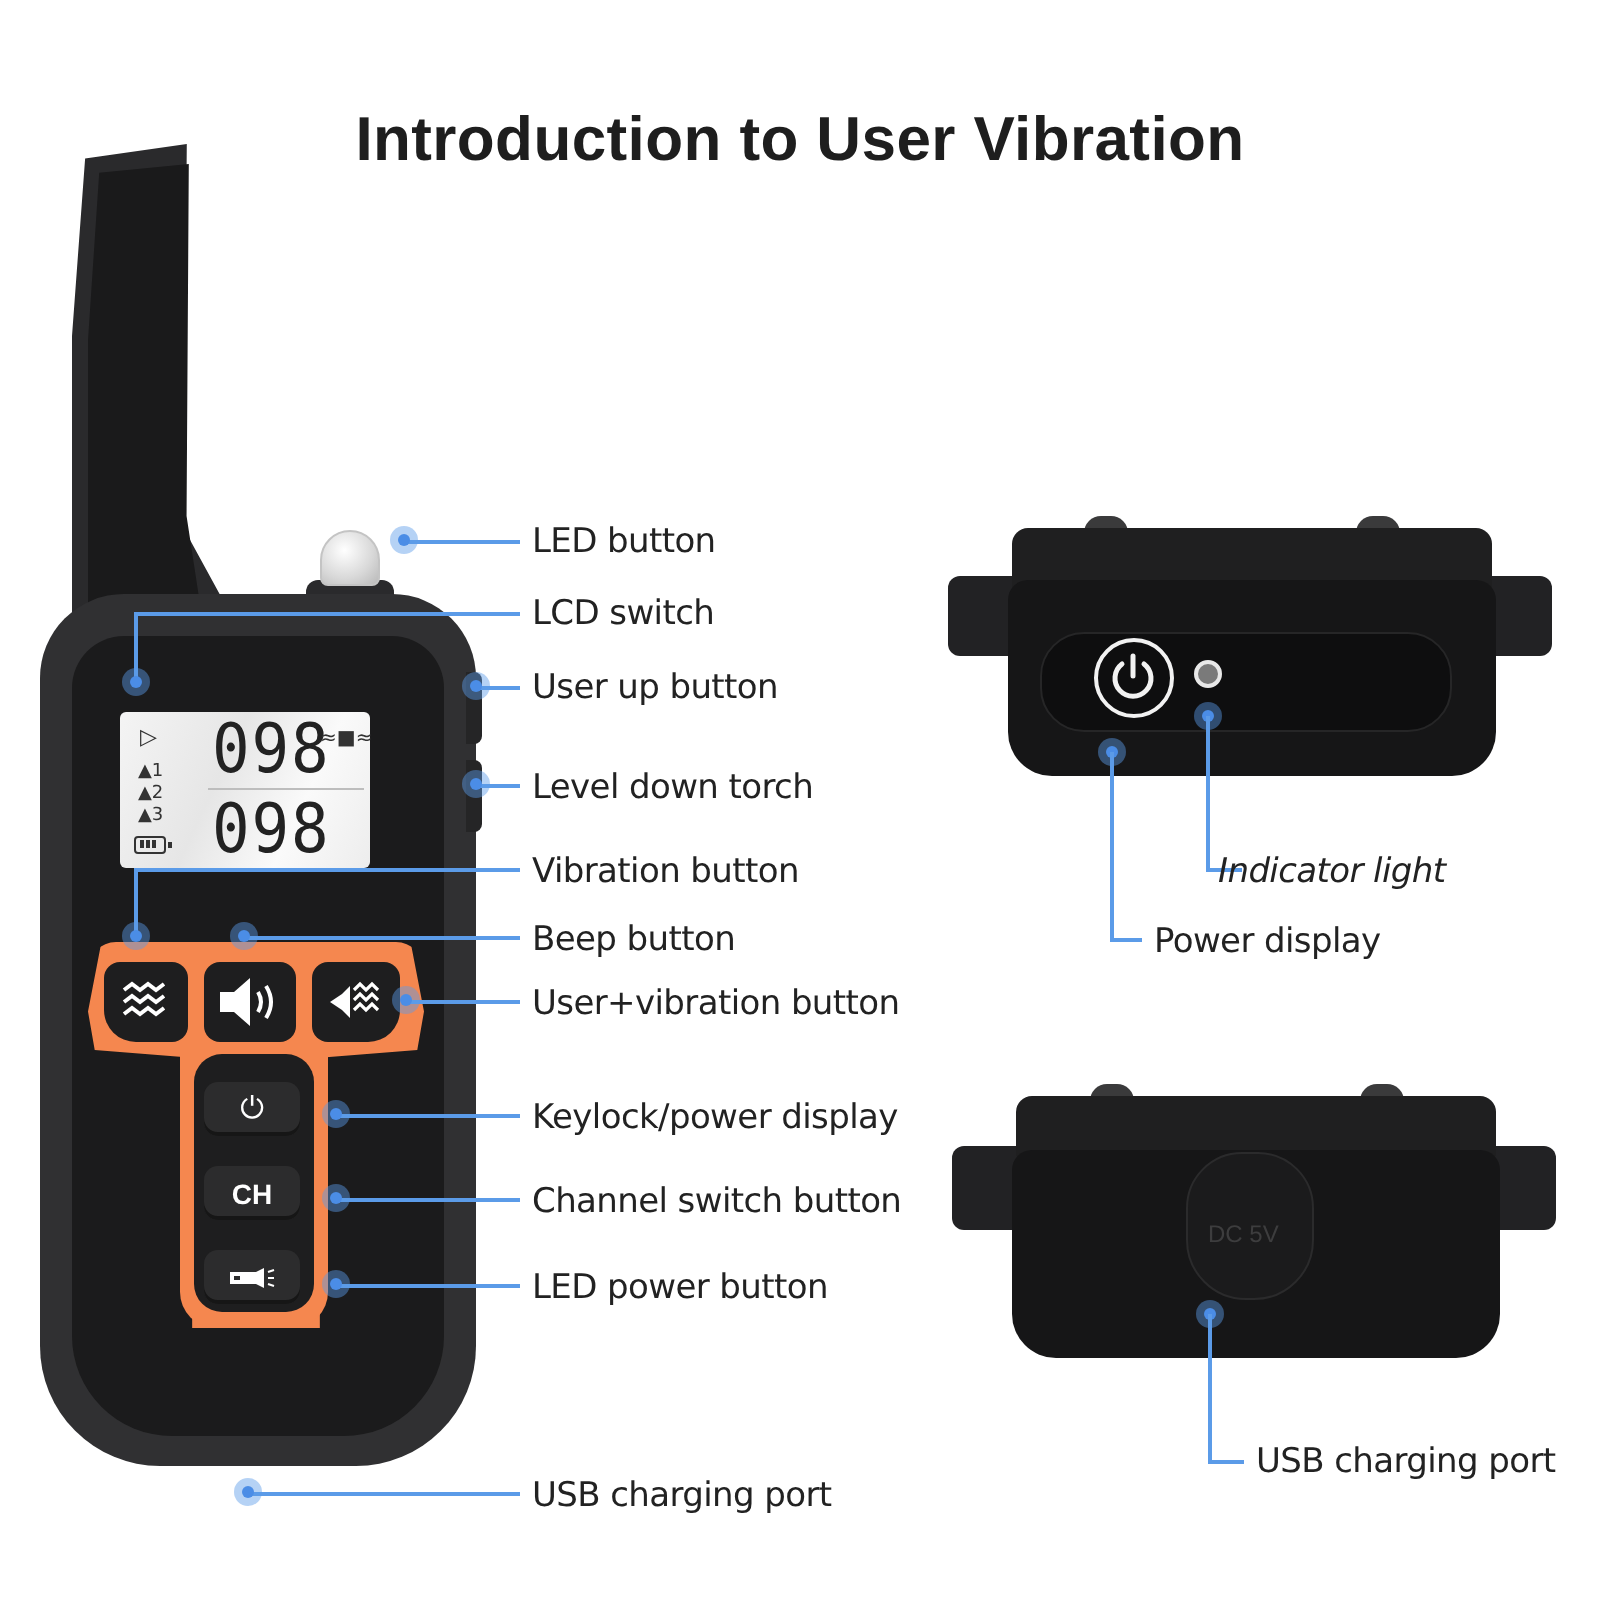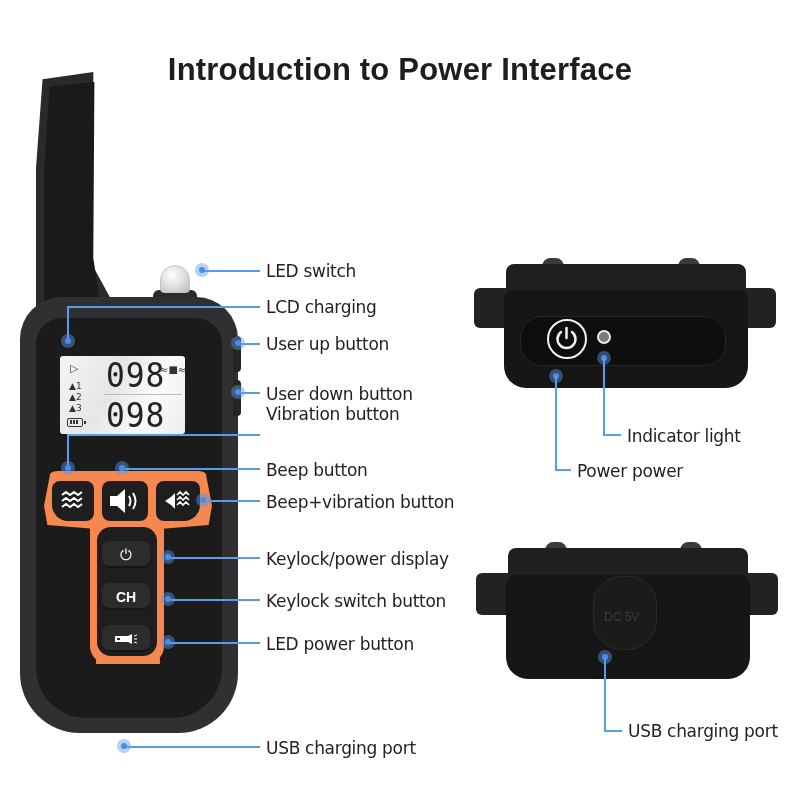--- a/index.html
+++ b/index.html
@@ -137,21 +137,21 @@
     background: #1b1b1c; border-radius: 28px 28px 30px 30px; border: 1px solid #2b2b2c;
   }
   .dc-text {
     position: absolute; left: 604px; top: 610px; font-family: "Liberation Sans", sans-serif;
     font-size: 12px; color: #3d3d3e;
   }
 </style>
 </head>
 <body>
 
-<div class="title">Introduction to Power Interface</div>
+<div class="title">Introduction to User Vibration</div>
 
 <div class="remote">
   <div class="antenna"></div>
   <div class="antenna-inner"></div>
   <div class="torch-base"></div>
   <div class="torch-bulb"></div>
   <div class="body-outer"></div>
   <div class="body-inner"></div>
   <div class="side-btn" style="top:336px;"></div>
   <div class="side-btn" style="top:380px;"></div>
@@ -209,55 +209,55 @@
       <polygon points="14,3 18,1 18,11 14,9" fill="#fff"></polygon>
       <line x1="20" y1="3" x2="23" y2="2" stroke="#fff" stroke-width="1"></line>
       <line x1="20" y1="6" x2="23" y2="6" stroke="#fff" stroke-width="1"></line>
       <line x1="20" y1="9" x2="23" y2="10" stroke="#fff" stroke-width="1"></line>
     </svg>
   </div>
 </div>
 
 <div class="line" style="left:202px;top:270px;width:58px;height:1.5px;"></div>
 <div class="dot" style="left:195px;top:263px;"></div>
-<div class="label" style="left:266px;top:261px;">LED switch</div>
+<div class="label" style="left:266px;top:261px;">LED button</div>
 
 <div class="line" style="left:67px;top:306px;width:193px;height:1.5px;"></div>
 <div class="line" style="left:67px;top:306px;width:1.5px;height:34px;"></div>
 <div class="dot" style="left:61px;top:334px;"></div>
-<div class="label" style="left:266px;top:297px;">LCD charging</div>
+<div class="label" style="left:266px;top:297px;">LCD switch</div>
 
 <div class="line" style="left:240px;top:343px;width:20px;height:1.5px;"></div>
 <div class="dot" style="left:231px;top:336px;"></div>
 <div class="label" style="left:266px;top:334px;">User up button</div>
 
 <div class="line" style="left:240px;top:392px;width:20px;height:1.5px;"></div>
 <div class="dot" style="left:231px;top:385px;"></div>
-<div class="label" style="left:266px;top:384px;">User down button</div>
+<div class="label" style="left:266px;top:384px;">Level down torch</div>
 
 <div class="line" style="left:67px;top:434px;width:193px;height:1.5px;"></div>
 <div class="line" style="left:67px;top:434px;width:1.5px;height:32px;"></div>
 <div class="dot" style="left:61px;top:461px;"></div>
-<div class="label" style="left:266px;top:404px;">Vibration button</div>
+<div class="label" style="left:266px;top:426px;">Vibration button</div>
 
 <div class="line" style="left:122px;top:468px;width:138px;height:1.5px;"></div>
 <div class="dot" style="left:115px;top:461px;"></div>
 <div class="label" style="left:266px;top:460px;text-align:right;">Beep button</div>
 
 <div class="line" style="left:204px;top:500px;width:56px;height:1.5px;"></div>
 <div class="dot" style="left:196px;top:493px;"></div>
-<div class="label" style="left:266px;top:492px;">Beep+vibration button</div>
+<div class="label" style="left:266px;top:492px;">User+vibration button</div>
 
 <div class="line" style="left:168px;top:557px;width:92px;height:1.5px;"></div>
 <div class="dot" style="left:161px;top:550px;"></div>
 <div class="label" style="left:266px;top:549px;">Keylock/power display</div>
 
 <div class="line" style="left:168px;top:599px;width:92px;height:1.5px;"></div>
 <div class="dot" style="left:161px;top:592px;"></div>
-<div class="label" style="left:266px;top:591px;">Keylock switch button</div>
+<div class="label" style="left:266px;top:591px;">Channel switch button</div>
 
 <div class="line" style="left:168px;top:642px;width:92px;height:1.5px;"></div>
 <div class="dot" style="left:161px;top:635px;"></div>
 <div class="label" style="left:266px;top:634px;">LED power button</div>
 
 <div class="line" style="left:126px;top:746px;width:134px;height:1.5px;"></div>
 <div class="dot" style="left:117px;top:739px;"></div>
 <div class="label" style="left:266px;top:738px;">USB charging port</div>
 
 <div class="collar-strap" style="left:474px;top:288px;width:302px;height:40px;"></div>
@@ -270,26 +270,26 @@
   <svg width="35" height="35" viewBox="0 0 35 35">
     <path d="M12,11 A9,9 0 1 0 23,11" fill="none" stroke="#f2f2f2" stroke-width="2.5" stroke-linecap="round"></path>
     <line x1="17.5" y1="7" x2="17.5" y2="17" stroke="#f2f2f2" stroke-width="2.5" stroke-linecap="round"></line>
   </svg>
 </div>
 <div class="indicator"></div>
 
 <div class="dot" style="left:549px;top:369px;"></div>
 <div class="line" style="left:555px;top:376px;width:1.5px;height:94px;"></div>
 <div class="line" style="left:555px;top:469px;width:16px;height:1.5px;"></div>
-<div class="label" style="left:577px;top:461px;">Power power</div>
+<div class="label" style="left:577px;top:461px;">Power display</div>
 
 <div class="dot" style="left:597px;top:351px;"></div>
 <div class="line" style="left:603px;top:358px;width:1.5px;height:77px;"></div>
 <div class="line" style="left:603px;top:434px;width:18px;height:1.5px;"></div>
-<div class="label" style="left:627px;top:426px;">Indicator light</div>
+<div class="label" style="left:609px;top:426px;font-style:italic;">Indicator light</div>
 
 <div class="collar-strap" style="left:476px;top:573px;width:302px;height:42px;"></div>
 <div class="screw" style="left:545px;top:542px;"></div>
 <div class="screw" style="left:680px;top:542px;"></div>
 <div class="collar-top" style="left:508px;top:548px;width:240px;height:30px;"></div>
 <div class="collar-body" style="left:506px;top:575px;width:244px;height:104px;"></div>
 <div class="dc-cover"></div>
 <div class="dc-text">DC 5V</div>
 
 <div class="dot" style="left:598px;top:650px;"></div>

